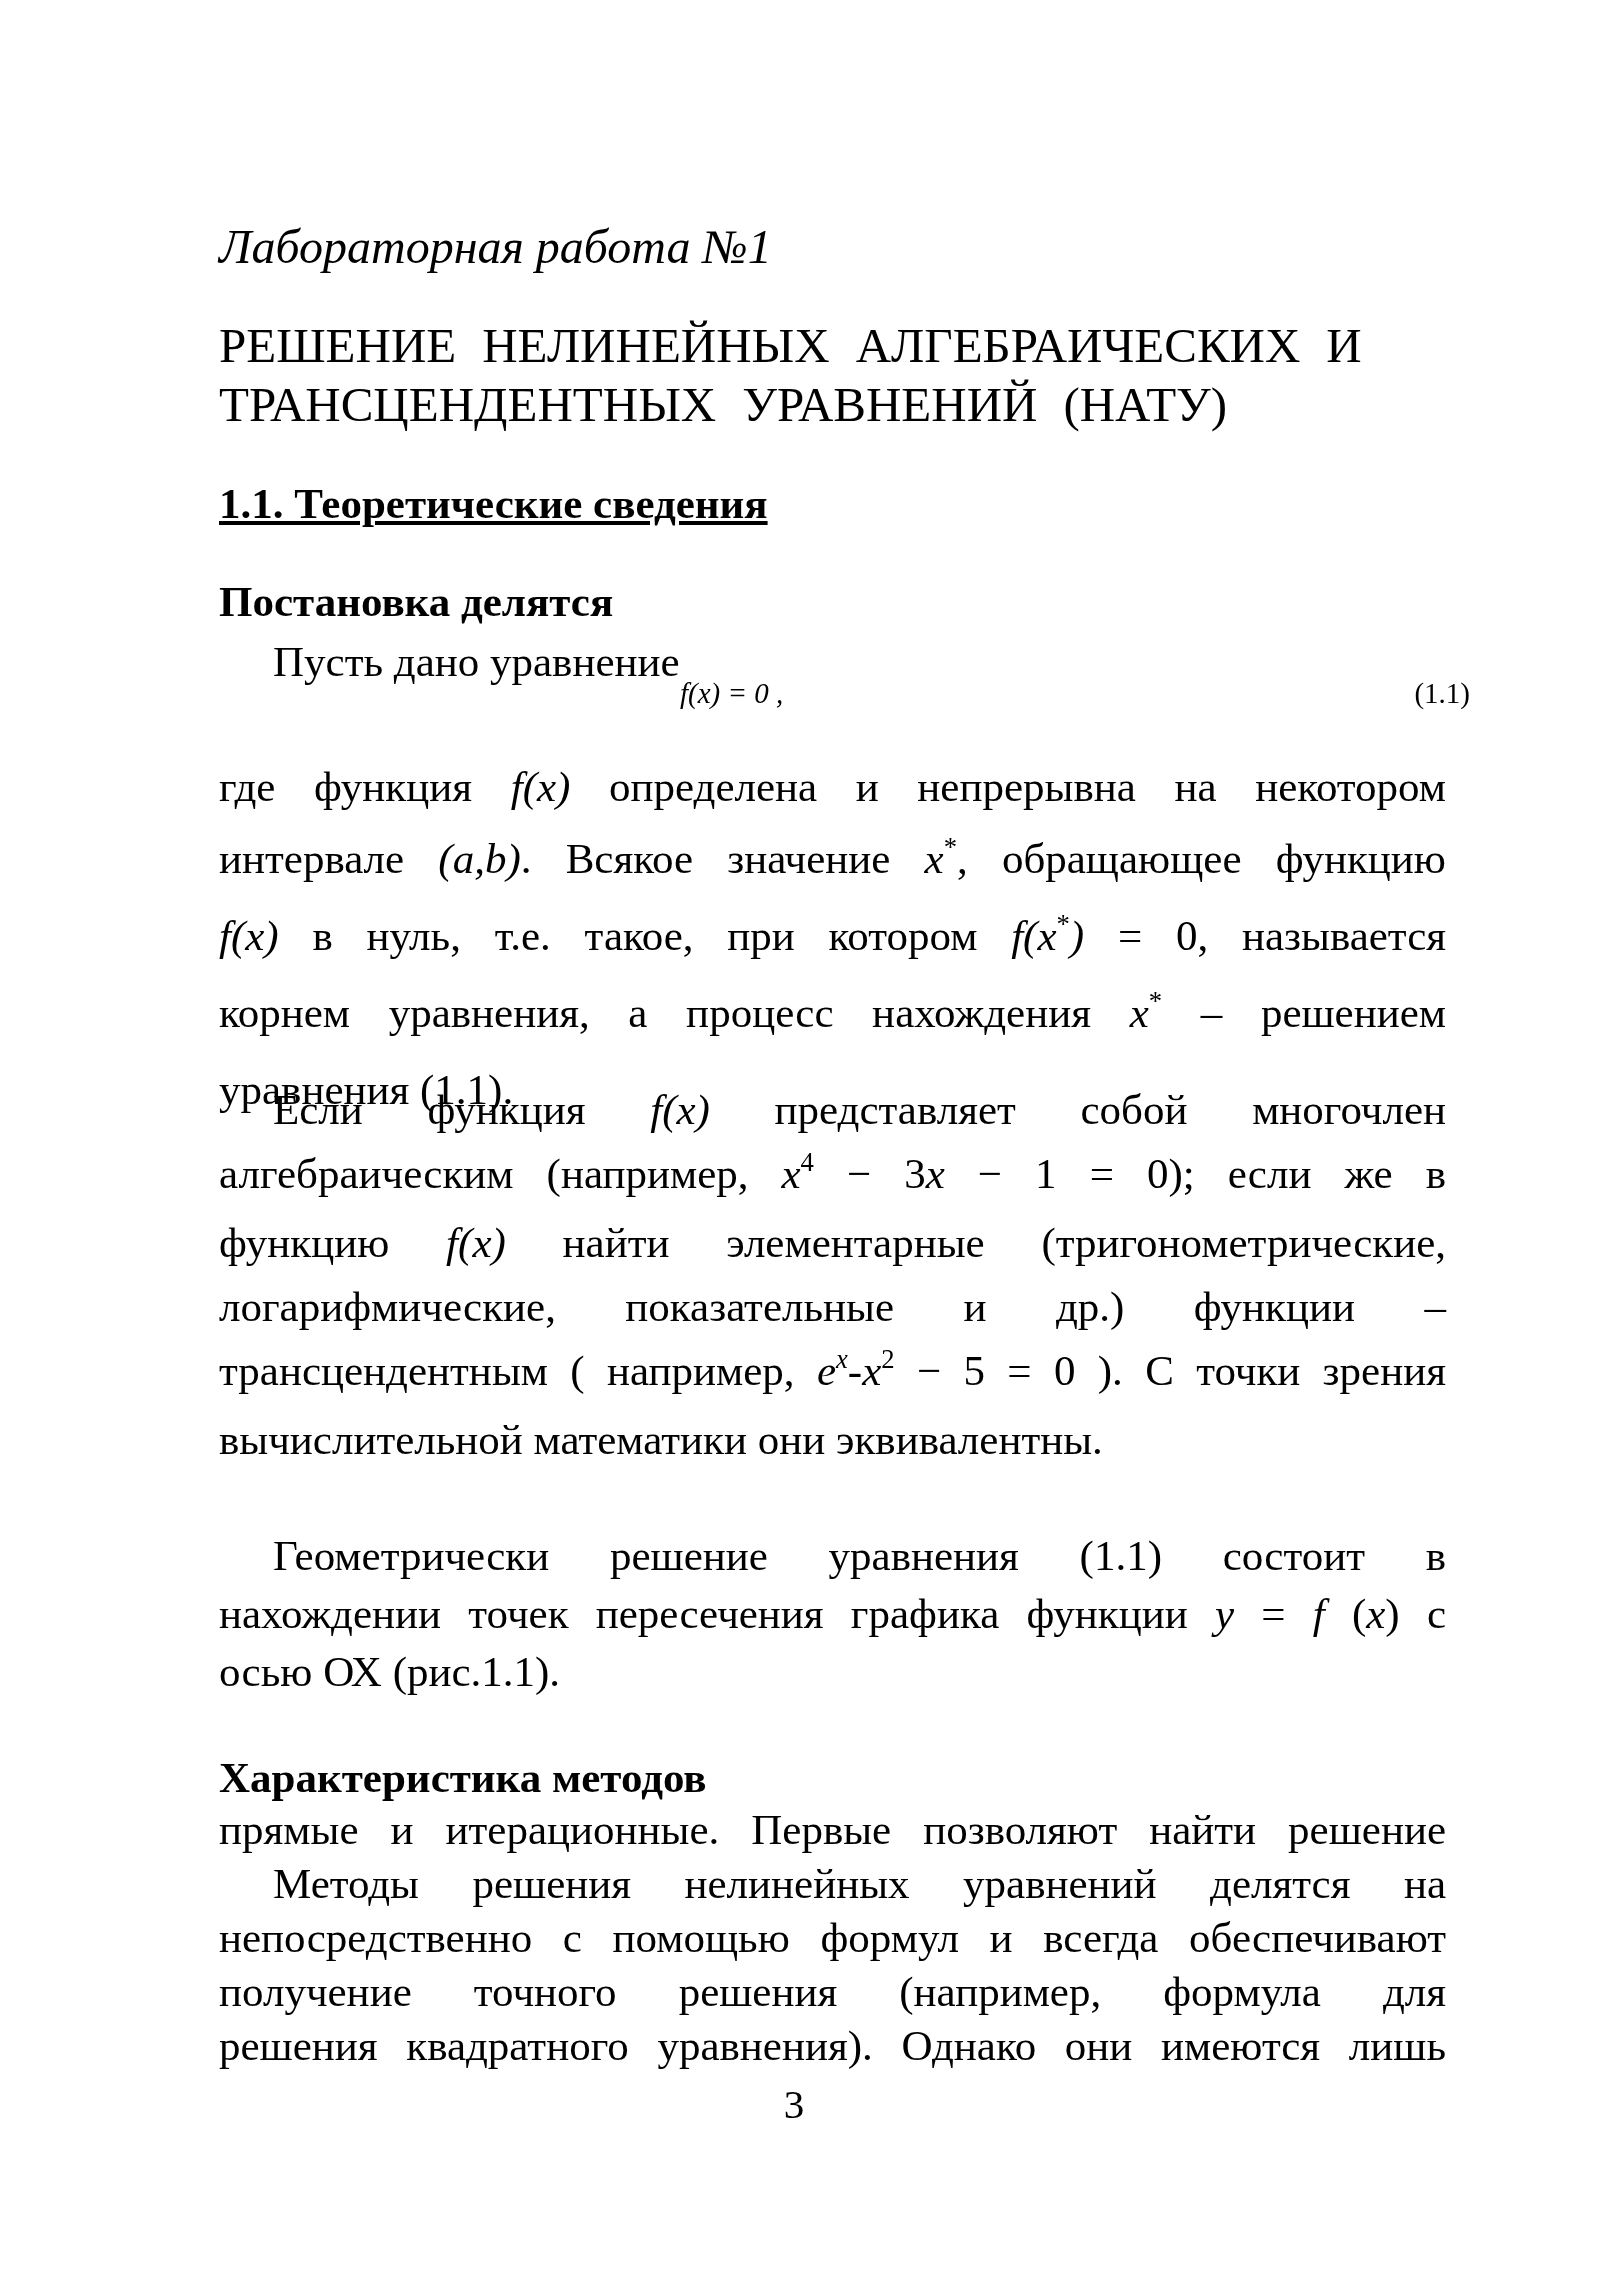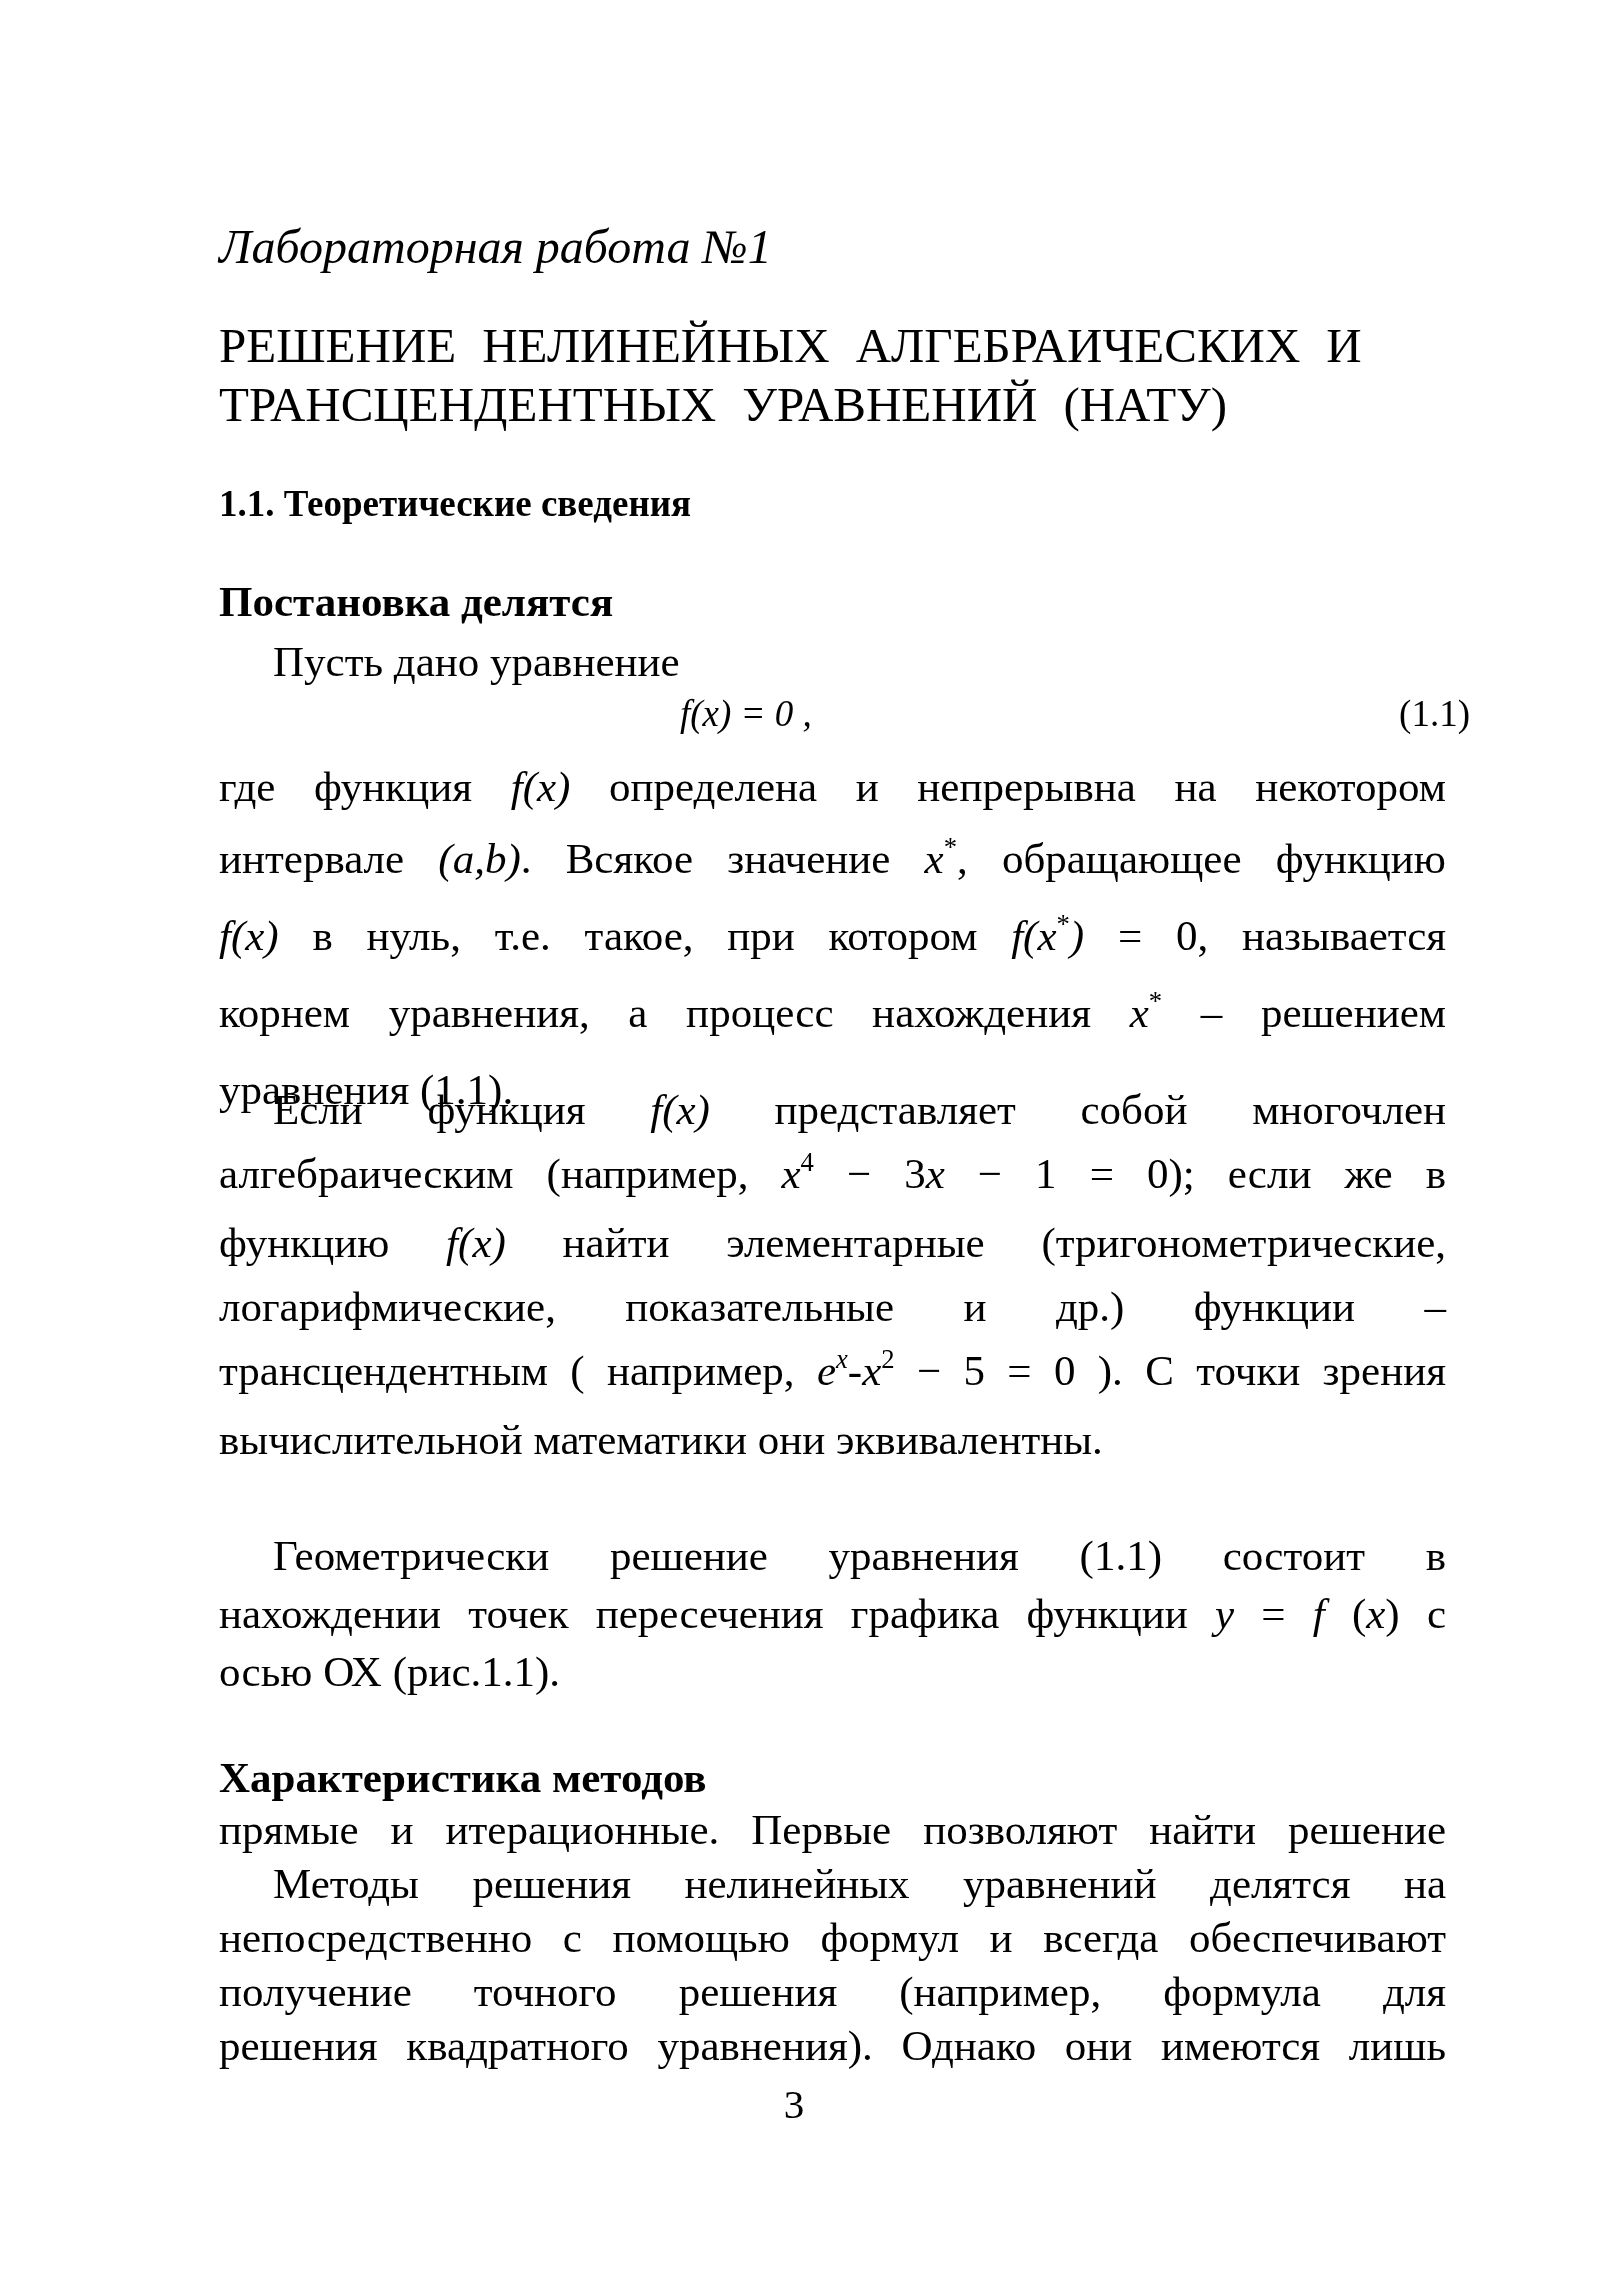--- a/index.html
+++ b/index.html
@@ -12,39 +12,39 @@
     overflow:hidden;
     margin:0 auto;
   }
   .abs { position:absolute; }
   .col { left:219px; width:1227px; }
   .center { text-align:left; }
   .it { font-style:italic; }
 
   .kicker { top:218px; font-size:48px; font-style:italic; line-height:57px; }
   .doc-title { top:316px; font-size:49px; line-height:59px; word-spacing:0.28em; }
-  .h-section { top:476px; font-size:37px; font-weight:bold; line-height:55px; }
+  .h-section { top:476px; font-size:43px; font-weight:bold; line-height:55px;text-decoration:underline; }
   .h-sub1 { top:574px; }
   .h-sub2 { top:1750px; }
   .h-sub { font-size:43px; font-weight:bold; line-height:55px; }
 
   .para { font-size:43px; }
   .p1 { top:633px; line-height:57px; }
   .p2 { top:751px; line-height:72px; }
   .p3 { top:1062px; line-height:64px;margin-top:16px; }
   .p4 { top:1527px; line-height:58px; }
   .p5 { top:1803px; line-height:54px; }
 
   .line { text-align:justify; text-align-last:justify; }
   .line.last { text-align-last:left; }
   .line.ind { text-indent:54px; }
 
   .sup { font-size:62%; position:relative; top:-0.62em; }
 
-  .eqrow { top:692px; left:219px; width:1251px; height:59px; font-size:37px; }
+  .eqrow { top:677px; left:219px; width:1251px; height:59px; font-size:29px; }
   .eq-expr { position:absolute; left:461px; top:0; font-style:italic; }
   .eq-num { position:absolute; right:0; top:0; }
 
   .pagenum { top:2080px; left:219px; width:1150px; text-align:center; font-size:41px; }
 </style>
 </head>
 <body>
 
 <div class="page">
 

